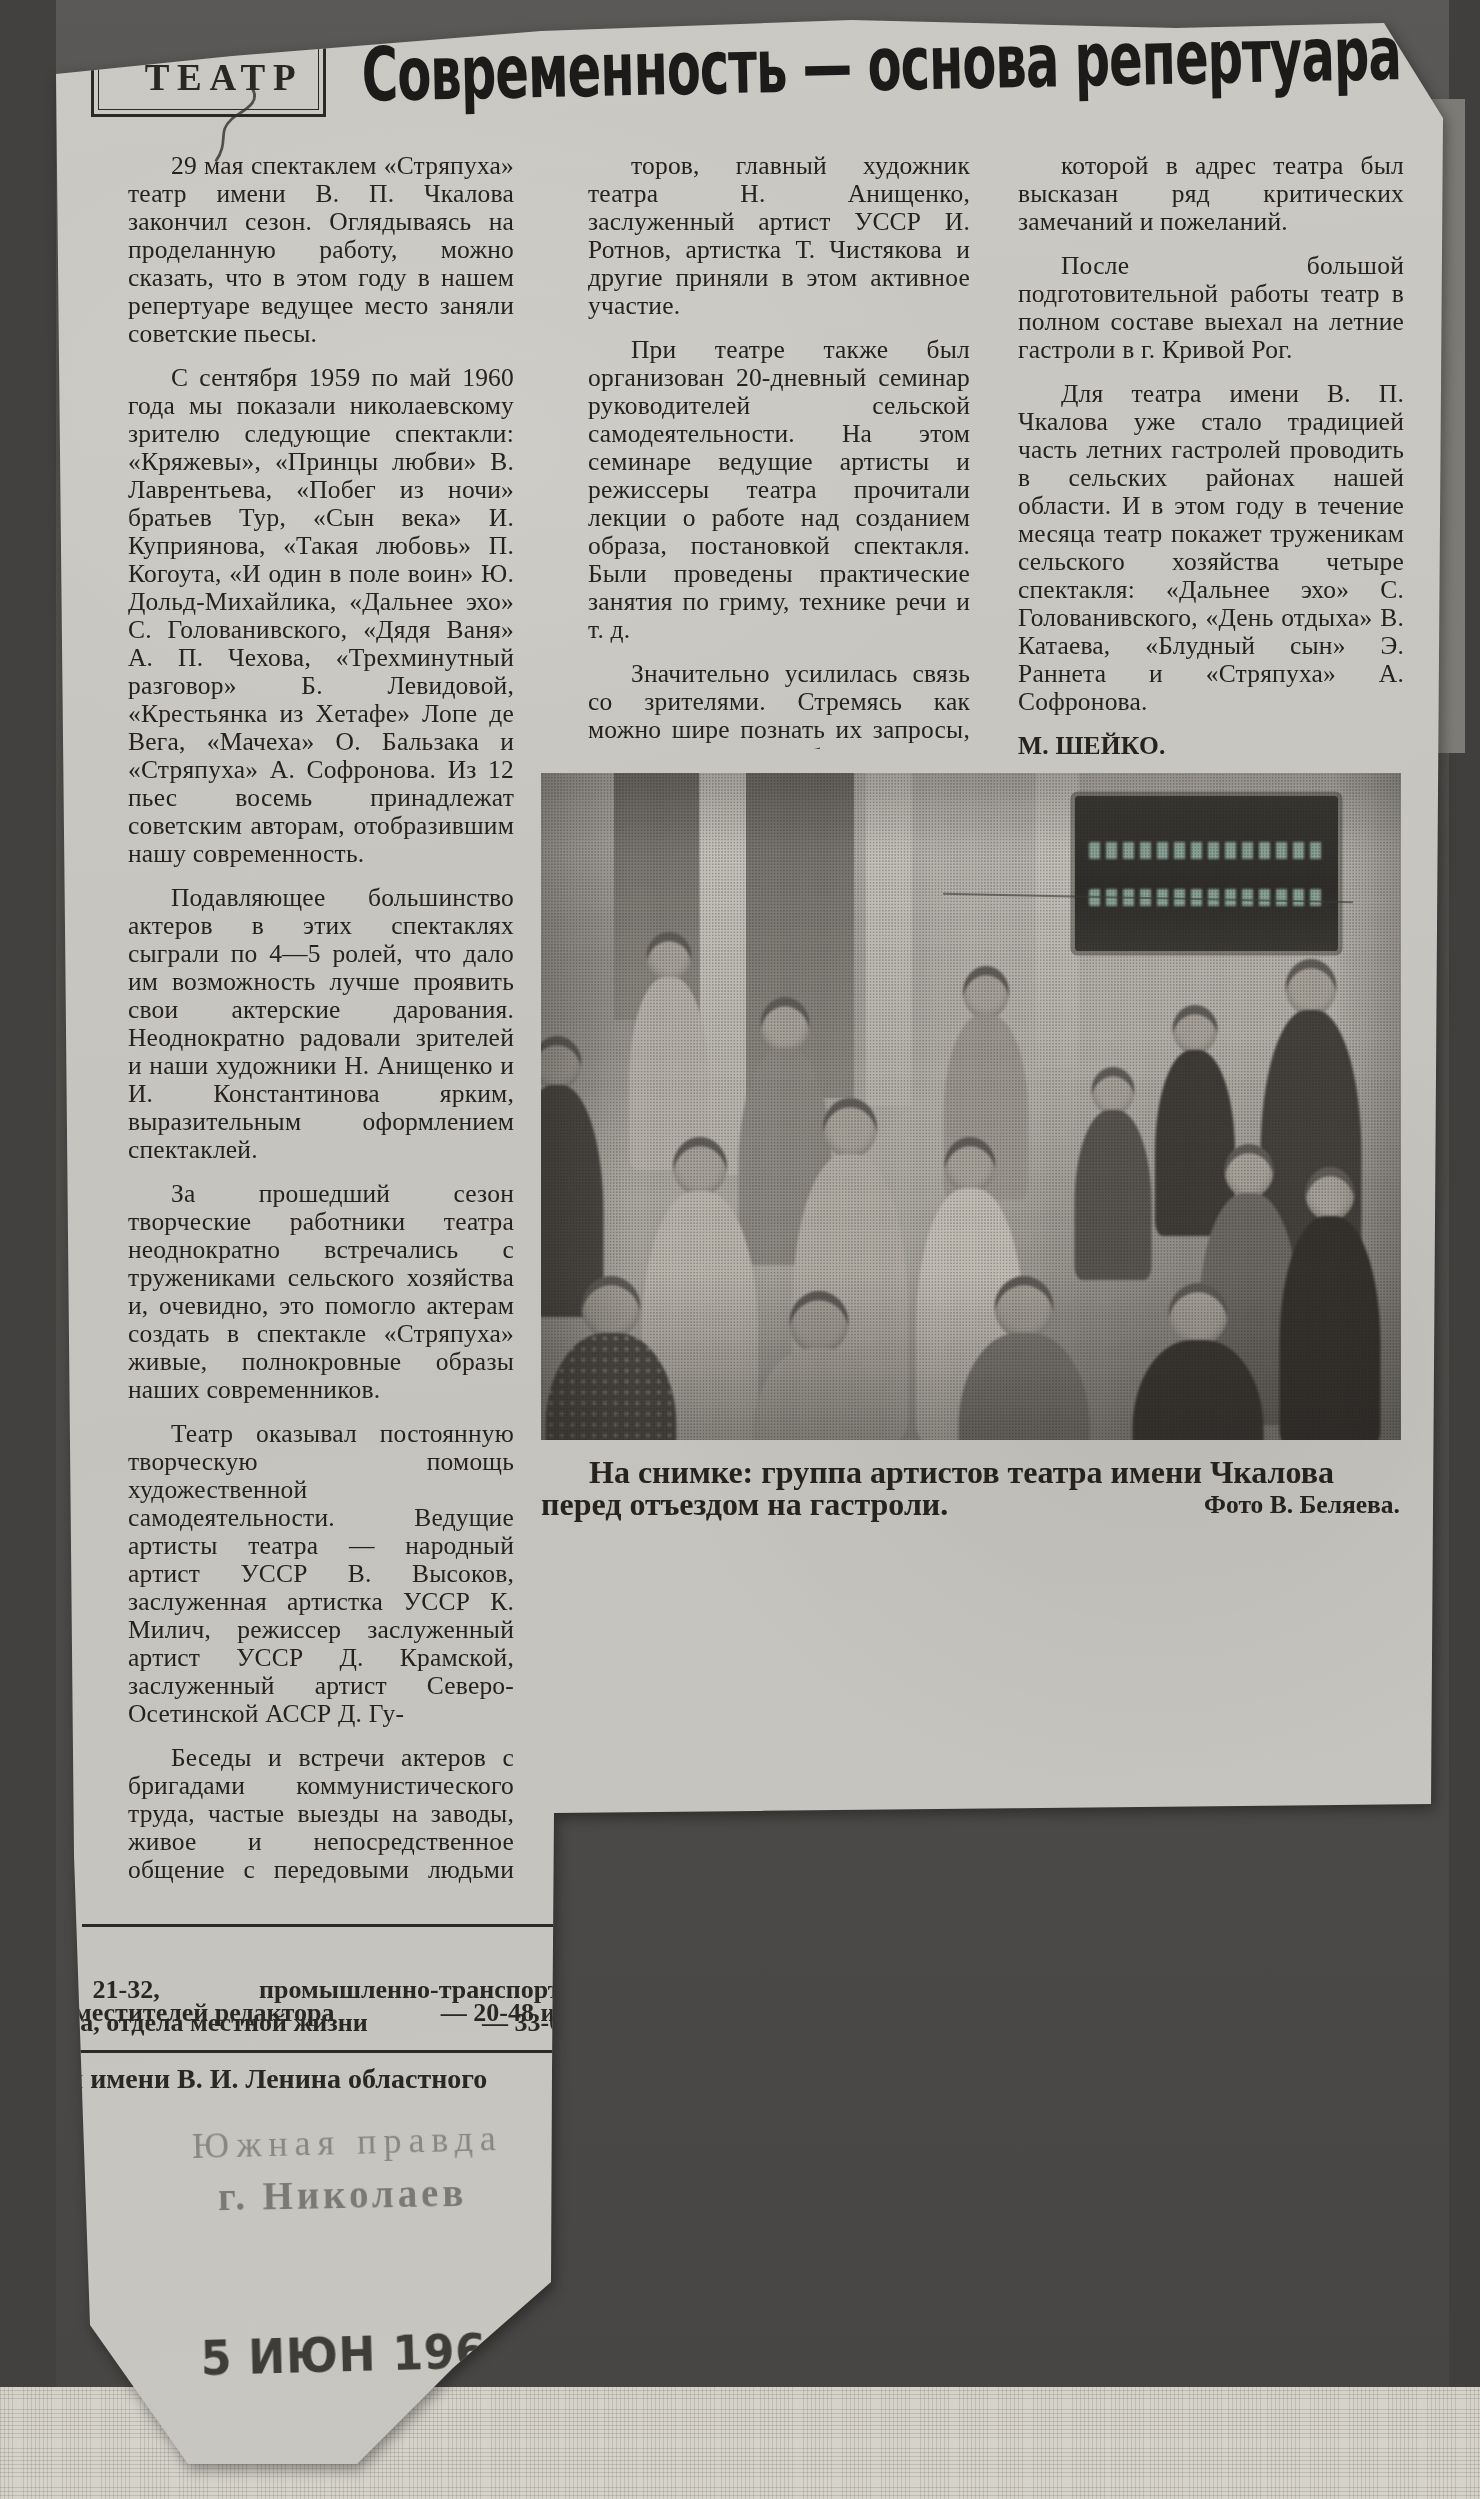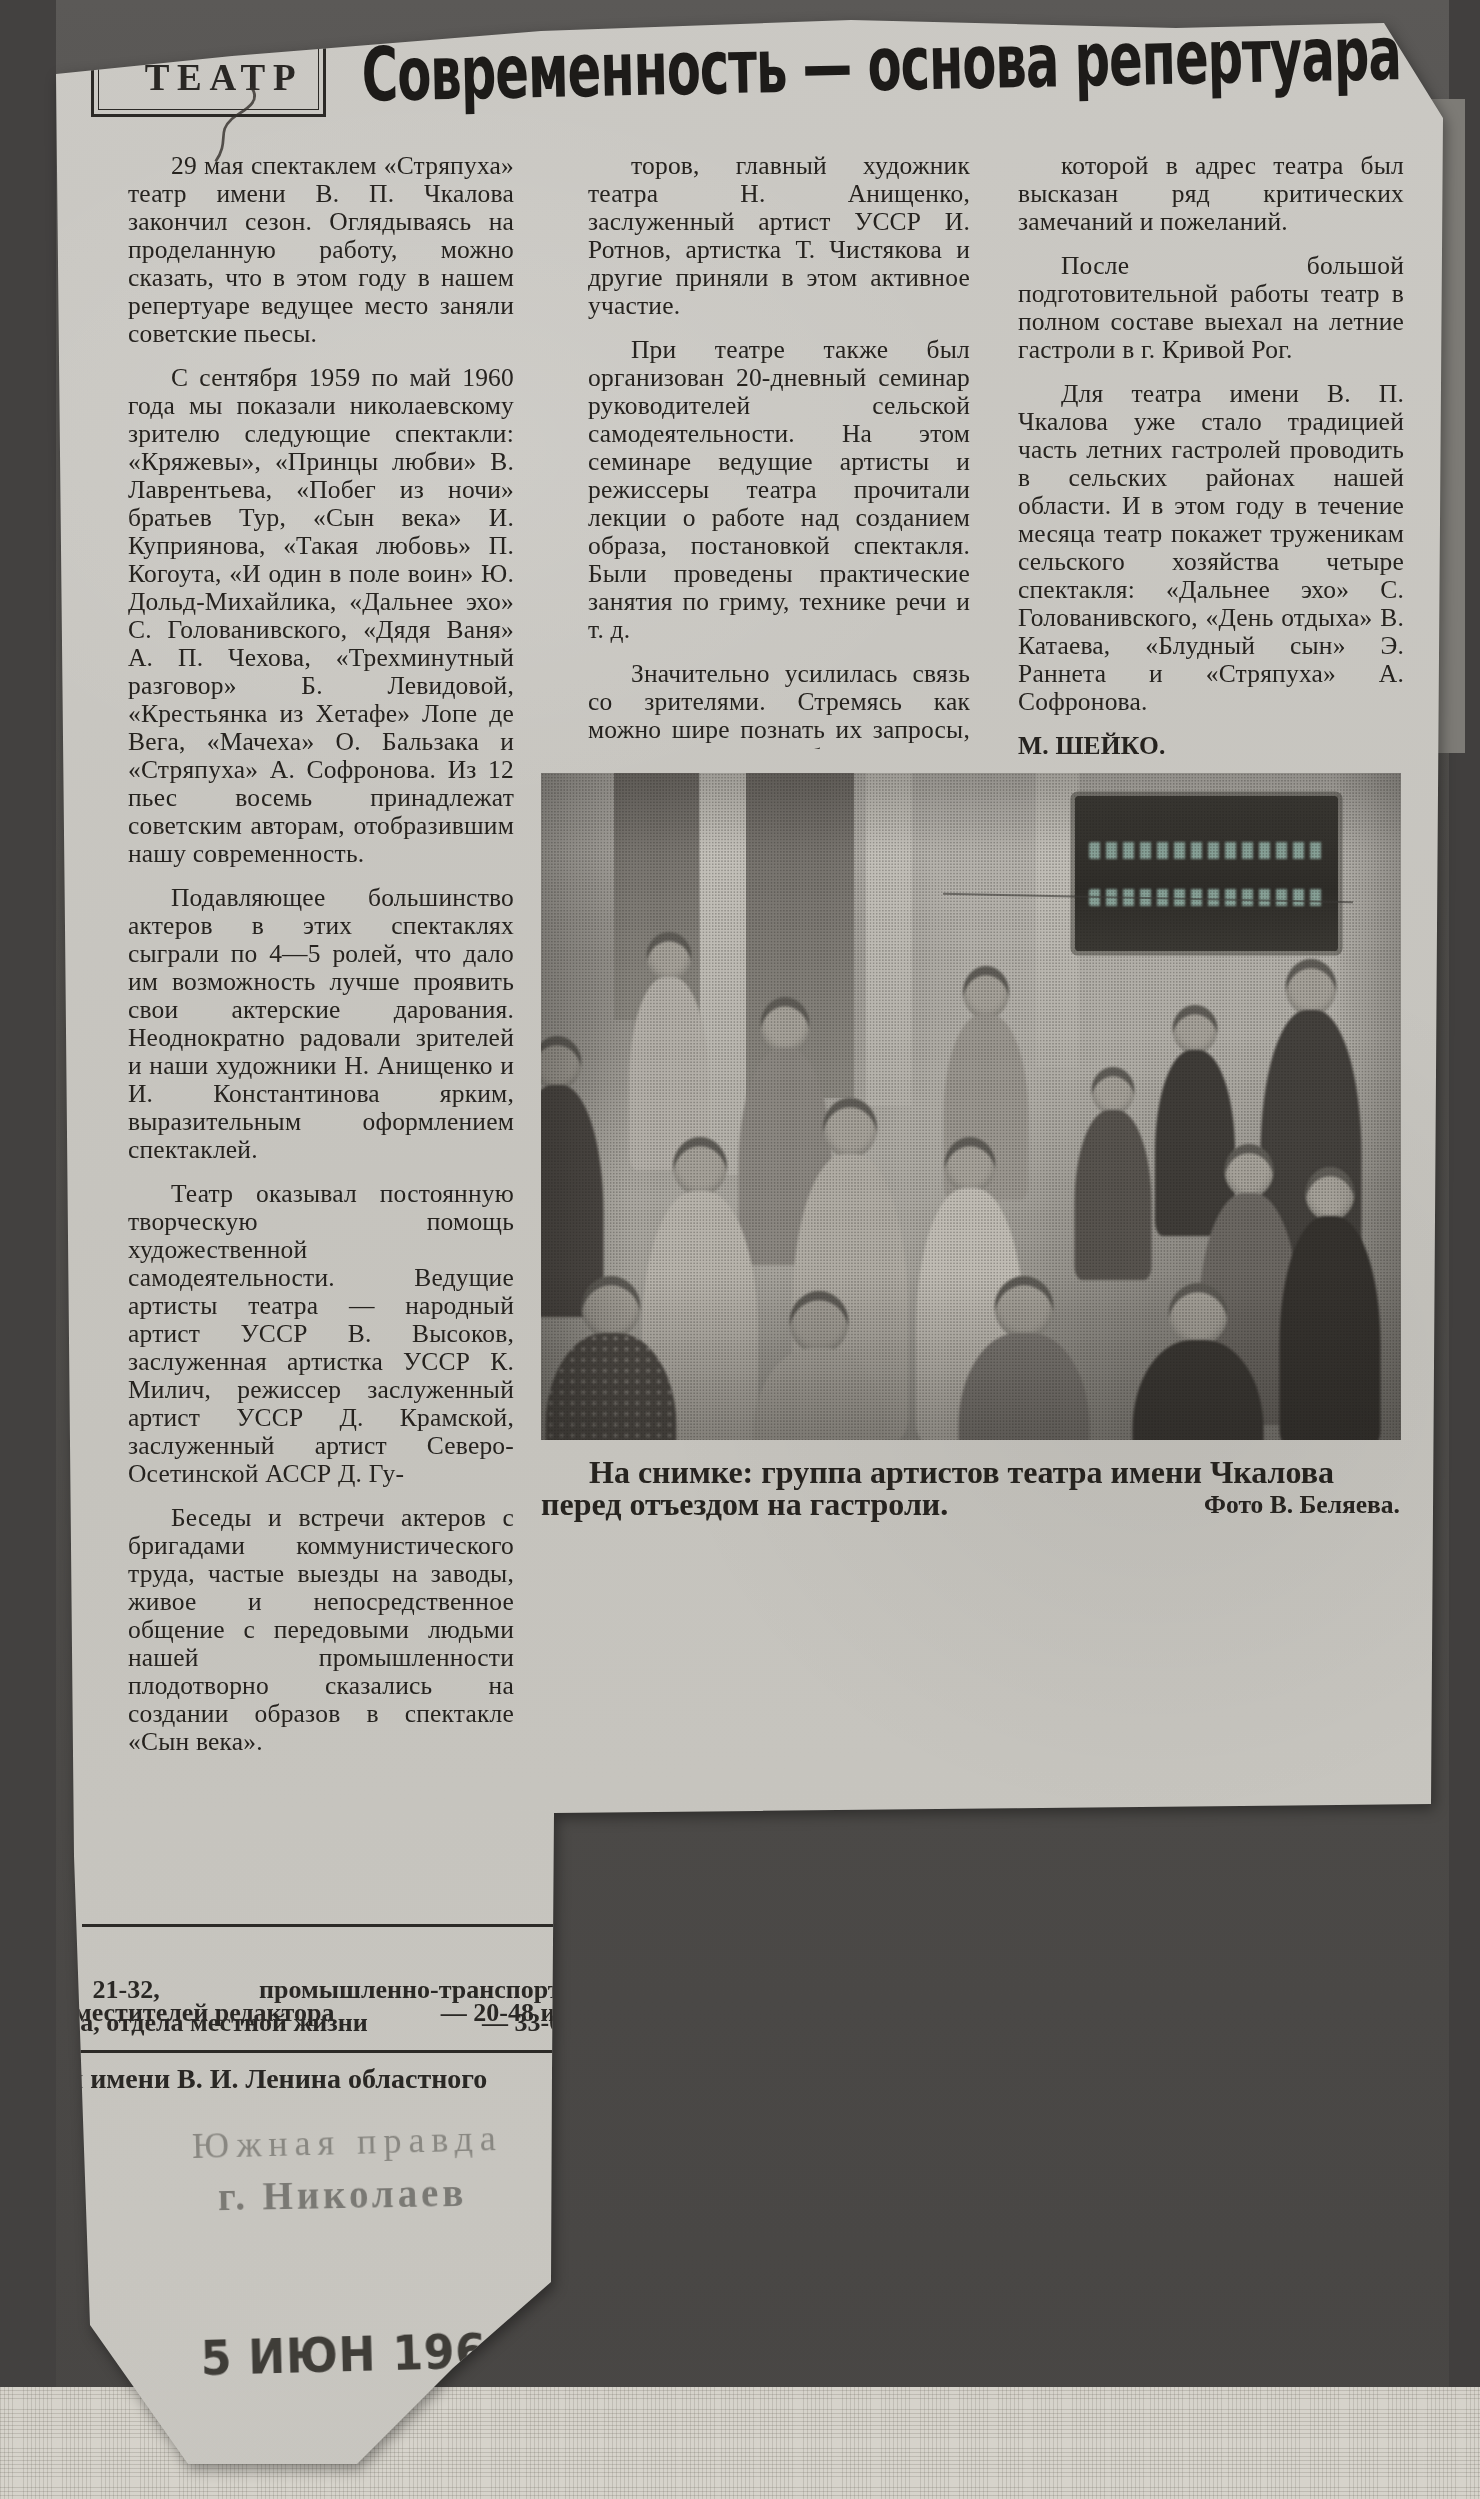--- a/index.html
+++ b/index.html
@@ -181,20 +181,21 @@
     </div>
 
     <svg class="pen-mark" width="93" height="93" viewBox="0 0 120 120">
       <path d="M 70 4 C 86 26, 54 36, 44 46 C 26 62, 42 74, 24 100" fill="none" stroke="#33302c" stroke-width="3.5" opacity="0.8"></path>
     </svg>
 
     <div class="col col-1">
       <p>29 мая спектаклем «Стряпуха» театр имени В. П. Чкалова закончил сезон. Оглядываясь на проделанную работу, можно сказать, что в этом году в нашем репертуаре ведущее место заняли советские пьесы.</p>
       <p>С сентября 1959 по май 1960 года мы показали николаевскому зрителю следующие спектакли: «Кряжевы», «Принцы любви» В. Лаврентьева, «Побег из ночи» братьев Тур, «Сын века» И. Куприянова, «Такая любовь» П. Когоута, «И один в поле воин» Ю. Дольд-Михайлика, «Дальнее эхо» С. Голованивского, «Дядя Ваня» А. П. Чехова, «Трехминутный разговор» Б. Левидовой, «Крестьянка из Хетафе» Лопе де Вега, «Мачеха» О. Бальзака и «Стряпуха» А. Софронова. Из 12 пьес восемь принадлежат советским авторам, отобразившим нашу современность.</p>
       <p>Подавляющее большинство актеров в этих спектаклях сыграли по 4—5 ролей, что дало им возможность лучше проявить свои актерские дарования. Неоднократно радовали зрителей и наши художники Н. Анищенко и И. Константинова ярким, выразительным оформлением спектаклей.</p>
+      <p>За прошедший сезон творческие работники театра неоднократно встречались с тружениками сельского хозяйства и, очевидно, это помогло актерам создать в спектакле «Стряпуха» живые, полнокровные образы наших современников.</p>
       <p>Театр оказывал постоянную творческую помощь художественной самодеятельности. Ведущие артисты театра — народный артист УССР В. Высоков, заслуженная артистка УССР К. Милич, режиссер заслуженный артист УССР Д. Крамской, заслуженный артист Северо-Осетинской АССР Д. Гу-</p>
       <p>Беседы и встречи актеров с бригадами коммунистического труда, частые выезды на заводы, живое и непосредственное общение с передовыми людьми нашей промышленности плодотворно сказались на создании образов в спектакле «Сын века».</p>
     </div>
     <div class="col col-2">
       <p>торов, главный художник театра Н. Анищенко, заслуженный артист УССР И. Ротнов, артистка Т. Чистякова и другие приняли в этом активное участие.</p>
       <p>При театре также был организован 20-дневный семинар руководителей сельской самодеятельности. На этом семинаре ведущие артисты и режиссеры театра прочитали лекции о работе над созданием образа, постановкой спектакля. Были проведены практические занятия по гриму, технике речи и т. д.</p>
       <p>Значительно усилилась связь со зрителями. Стремясь как можно шире познать их запросы, театр провел общегородскую конференцию, на</p>
     </div>
     <div class="col col-3">
       <p>которой в адрес театра был высказан ряд критических замечаний и пожеланий.</p>

